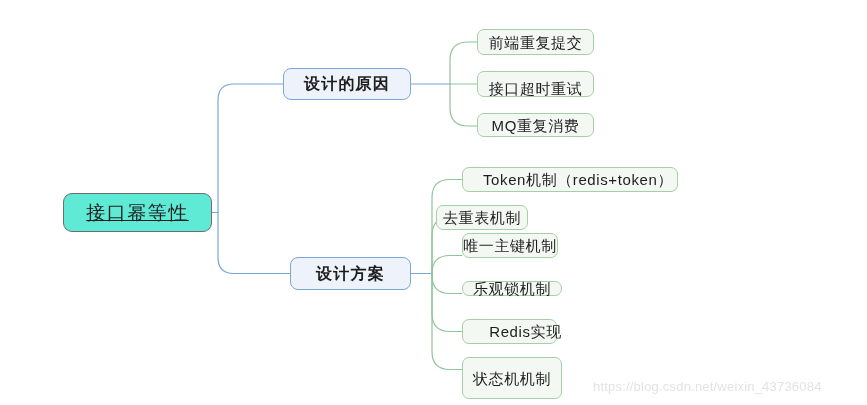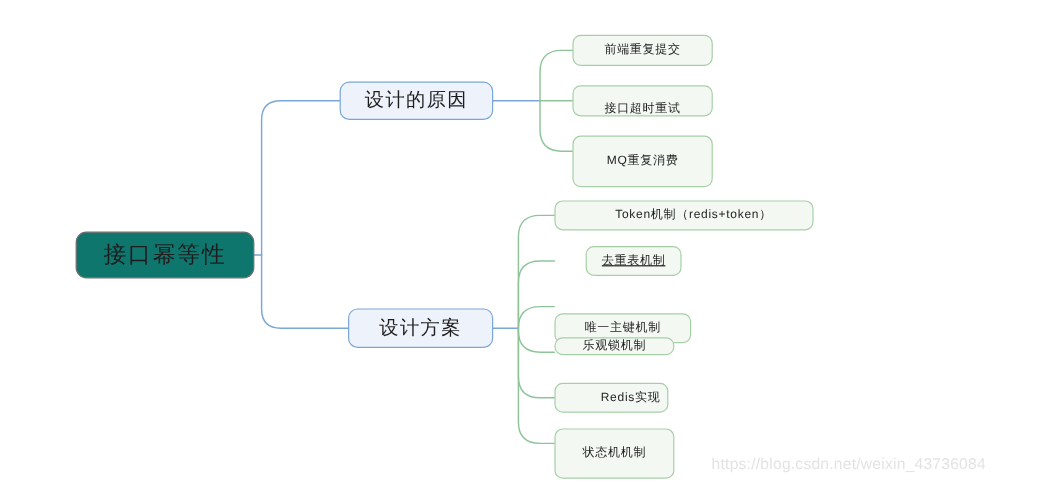--- a/index.html
+++ b/index.html
@@ -27,41 +27,43 @@
     position: absolute;
     box-sizing: border-box;
     display: flex;
     align-items: center;
     justify-content: center;
     white-space: nowrap;
     line-height: 1;
     user-select: none;
   }
   .node-root {
-    background: #0f766e;
+    background: #5eead4;
     border: 1.6px solid #6e6e6e;
     border-radius: 9px;
     color: #1d1d1d;
     font-size: 19px;
     letter-spacing: 1.5px;
+    text-decoration: underline;
   }
   .node-branch {
     background: #eef3fb;
     border: 1.3px solid #7aa6d8;
     border-radius: 8px;
     color: #1d1d1d;
     font-size: 16px;
     letter-spacing: 1.2px;
+    font-weight: bold;
   }
   .node-leaf {
     background: #f3f8f3;
     border: 1.1px solid #a7cfa7;
     border-radius: 7px;
     color: #1d1d1d;
-    font-size: 10px;
+    font-size: 15px;
     letter-spacing: 0.6px;
   }
   .watermark {
     position: absolute;
     color: #e3e3e3;
     font-size: 13px;
     letter-spacing: 0.2px;
     white-space: nowrap;
     user-select: none;
     text-align: right;
@@ -93,33 +95,33 @@
     </div>
     <div class="node-box node-branch" style="left: 283px; top: 68px; width: 128px; height: 32px;">
       <span>设计的原因</span>
     </div>
     <div class="node-box node-leaf" style="left: 477px; top: 29px; width: 117px; height: 26px;">
       <span>前端重复提交</span>
     </div>
     <div class="node-box node-leaf" style="left: 477px; top: 71px; width: 117px; height: 26px; align-items: flex-end;">
       <span>接口超时重试</span>
     </div>
-    <div class="node-box node-leaf" style="left: 477px; top: 113px; width: 117px; height: 43px;">
+    <div class="node-box node-leaf" style="left: 477px; top: 113px; width: 117px; height: 24px;">
       <span>MQ重复消费</span>
     </div>
     <div class="node-box node-branch" style="left: 290px; top: 257px; width: 121px; height: 33px;">
       <span>设计方案</span>
     </div>
     <div class="node-box node-leaf" style="left: 462px; top: 167px; width: 216px; height: 25px; padding-left: 16px;">
       <span>Token机制（redis+token）</span>
     </div>
-    <div class="node-box node-leaf" style="left: 488px; top: 205px; width: 80px; height: 25px; text-decoration: underline;">
+    <div class="node-box node-leaf" style="left: 436px; top: 205px; width: 92px; height: 25px;">
       <span>去重表机制</span>
     </div>
-    <div class="node-box node-leaf" style="left: 462px; top: 261px; width: 114px; height: 25px; align-items: center;">
+    <div class="node-box node-leaf" style="left: 462px; top: 233px; width: 96px; height: 25px; align-items: center;">
       <span>唯一主键机制</span>
     </div>
     <div class="node-box node-leaf" style="left: 462px; top: 281px; width: 100px; height: 15px;">
       <span>乐观锁机制</span>
     </div>
     <div class="node-box node-leaf" style="left: 462px; top: 319px; width: 95px; height: 25px; padding-left: 32px;">
       <span>Redis实现</span>
     </div>
     <div class="node-box node-leaf" style="left: 462px; top: 357px; width: 100px; height: 42px;">
       <span>状态机机制</span>

